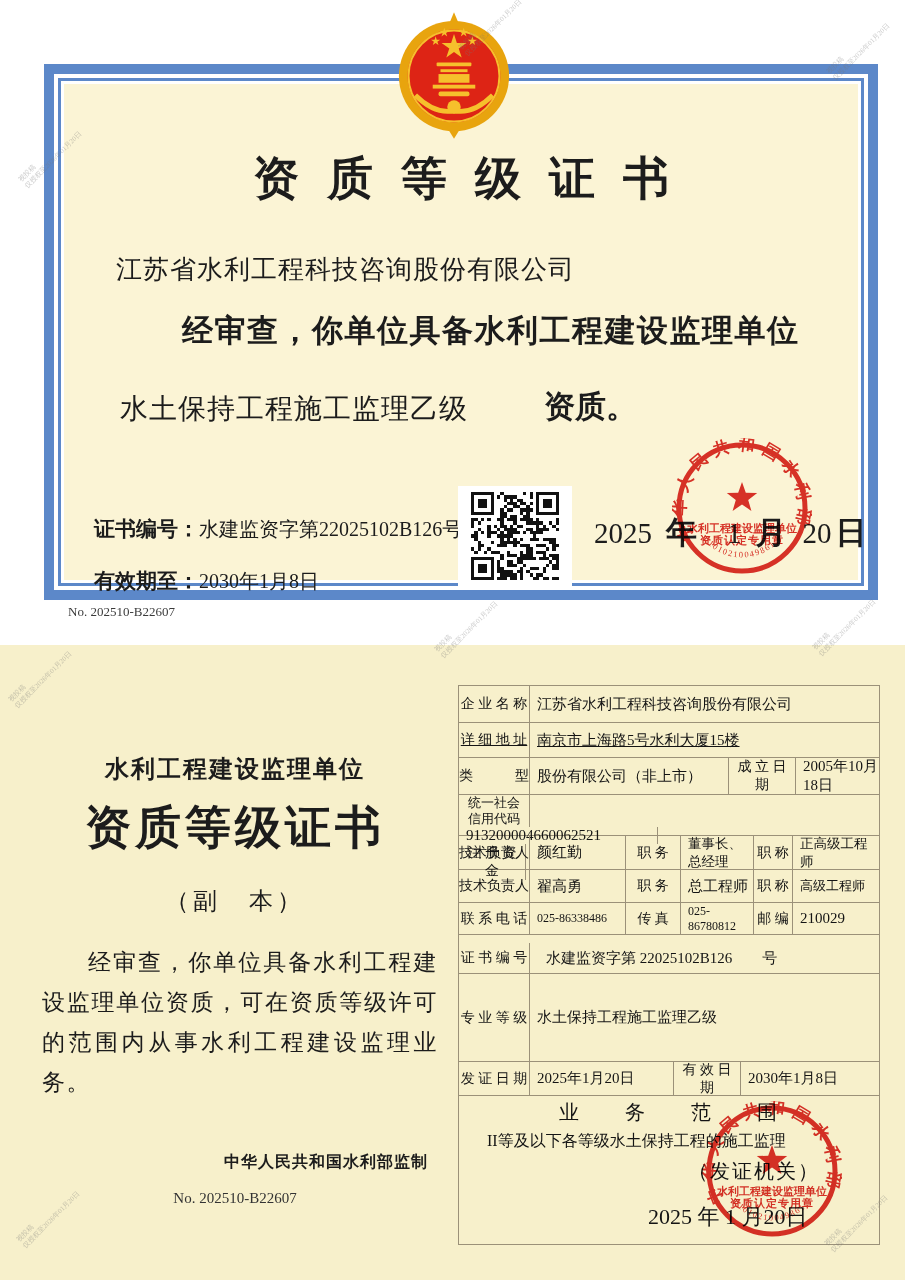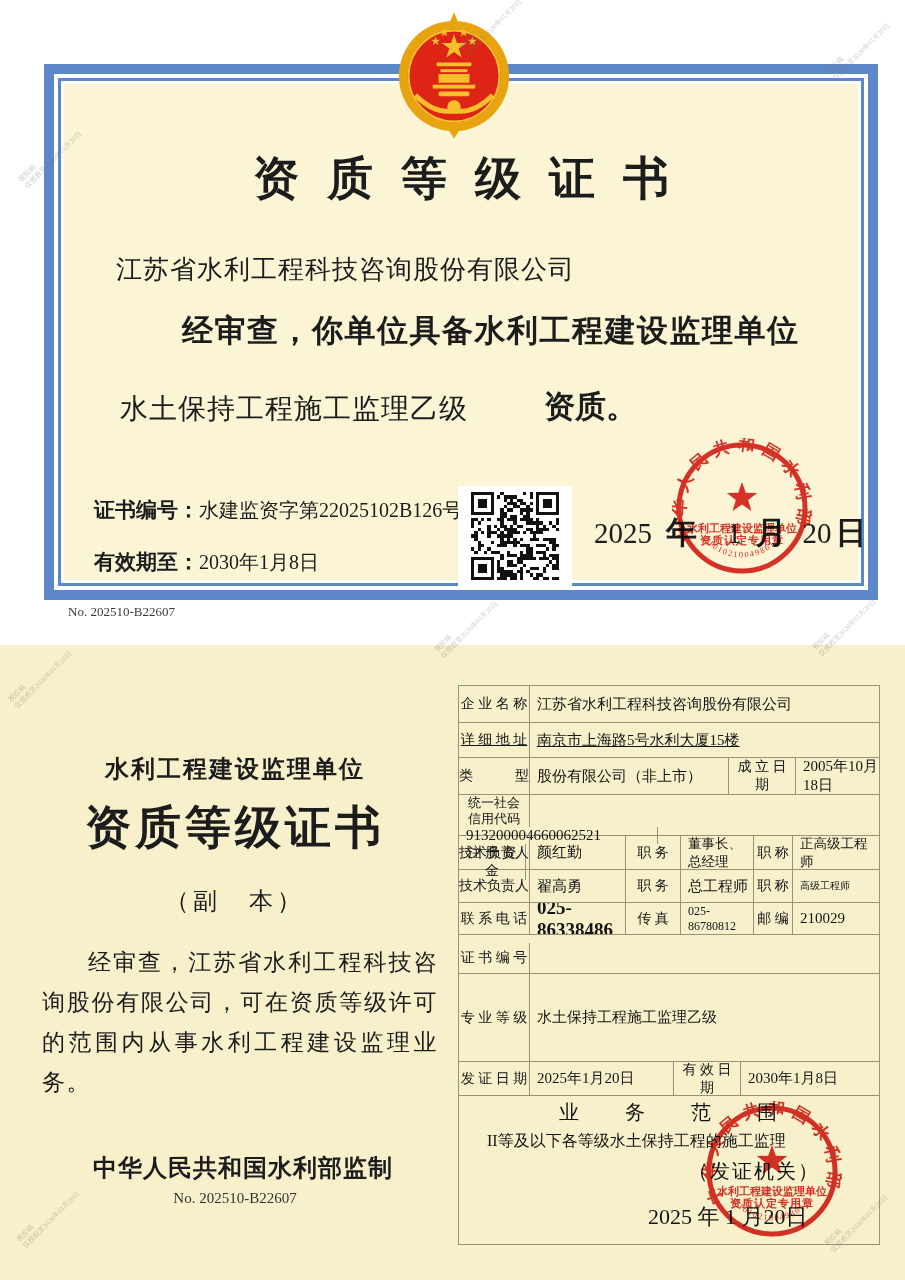--- a/index.html
+++ b/index.html
@@ -16,38 +16,38 @@
   .frame-l2{background:#ffffff;padding:4px;width:100%;height:100%;box-sizing:border-box;}
   .frame-l3{background:#5c88c9;padding:3px;width:100%;height:100%;box-sizing:border-box;}
   .frame-l4{background:#ffffff;padding:3px;width:100%;height:100%;box-sizing:border-box;}
   .frame-in{background:#fbf4d5;width:100%;height:100%;}
   .front-title{left:64px;top:148px;width:794px;text-align:center;font-size:46px;font-weight:bold;
                letter-spacing:28px;padding-left:28px;box-sizing:border-box;z-index:4;}
   .front-company{left:116px;top:252px;font-size:26px;letter-spacing:1px;z-index:4;}
   .front-statement{left:182px;top:310px;font-size:31px;font-weight:bold;letter-spacing:1.5px;z-index:4;}
   .front-grade{left:120px;top:390px;font-size:28px;letter-spacing:1px;z-index:4;}
   .front-grade-suffix{left:544px;top:386px;font-size:31px;font-weight:bold;z-index:4;}
-  .front-line{z-index:4;font-size:20px;}
+  .front-line{z-index:4;font-size:20px;margin-top:19px;}
   .front-line b{font-size:21px;}
   .qr-box{left:458px;top:486px;width:114px;height:100px;background:#ffffff;z-index:5;
           display:flex;align-items:center;justify-content:center;}
   .qr-box svg{width:88px;height:88px;shape-rendering:crispEdges;fill:#111;}
   .front-date{left:594px;top:512px;z-index:3;white-space:nowrap;}
   .d-num{font-size:29px;}
   .d-unit{font-size:31px;font-weight:bold;}
   .front-serial{left:68px;top:604px;font-size:13px;color:#3a3a3a;z-index:2;}
   .seal{z-index:6;mix-blend-mode:multiply;opacity:0.93;}
   
   .back-page{position:absolute;left:0;top:645px;width:905px;height:635px;background:#f7f0cb;z-index:0;}
   .bk-subtitle{left:30px;top:108px;width:410px;text-align:center;font-size:24px;font-weight:bold;letter-spacing:2px;}
   .bk-title{left:30px;top:152px;width:410px;text-align:center;font-size:46px;font-weight:bold;letter-spacing:4px;}
   .bk-copy{left:30px;top:240px;width:410px;text-align:center;font-size:24px;letter-spacing:4px;}
   .bk-par{left:42px;top:298px;width:396px;font-size:23px;line-height:40px;letter-spacing:1.5px;
           text-indent:2em;text-align:justify;}
-  .bk-issuer{left:38px;top:507px;width:410px;text-align:center;font-size:24px;font-weight:bold;letter-spacing:1px;}
+  .bk-issuer{left:18px;top:507px;width:410px;text-align:right;font-size:16px;font-weight:bold;letter-spacing:1px;}
   .bk-serial{left:30px;top:545px;width:410px;text-align:center;font-size:15px;color:#333;}
   
   .tbl{position:absolute;left:458px;top:40px;width:422px;border:1px solid #9b9179;box-sizing:border-box;
        font-size:15px;color:#141414;}
   .trow{display:flex;border-bottom:1px solid #9b9179;box-sizing:border-box;}
   .trow.last{border-bottom:none;}
   .tc{box-sizing:border-box;border-right:1px solid #9b9179;display:flex;align-items:center;overflow:hidden;}
   .tc.end{border-right:none;}
   .lab{justify-content:center;text-align:center;font-size:14px;flex:none;}
   .val{padding-left:7px;flex:none;}
@@ -524,21 +524,21 @@
   </div>
 
   <div class="abs front-serial">No. 202510-B22607</div>
 </div>
 
 <div class="back-page">
 
   <div class="abs bk-subtitle">水利工程建设监理单位</div>
   <div class="abs bk-title">资质等级证书</div>
   <div class="abs bk-copy">（副　本）</div>
-  <div class="abs bk-par">经审查，江苏省水利工程科技咨询股份有限公司，可在资质等级许可的范围内从事水利工程建设监理业务。</div>
+  <div class="abs bk-par">经审查，你单位具备水利工程建设监理单位资质，可在资质等级许可的范围内从事水利工程建设监理业务。</div>
   <div class="abs bk-issuer">中华人民共和国水利部监制</div>
   <div class="abs bk-serial">No. 202510-B22607</div>
 
   <div class="tbl">
 
     <div class="trow" style="height:37px;">
       <div class="tc lab" style="width:71px;">企 业 名 称</div>
       <div class="tc val fill end">江苏省水利工程科技咨询股份有限公司</div>
     </div>
 
@@ -571,34 +571,35 @@
       <div class="tc lab" style="width:39px;">职  称</div>
       <div class="tc val fill end" style="font-size:13.5px;">正高级工程师</div>
     </div>
 
     <div class="trow" style="height:33px;">
       <div class="tc lab" style="width:71px;">技术负责人</div>
       <div class="tc val" style="width:96px;">翟高勇</div>
       <div class="tc lab" style="width:55px;">职  务</div>
       <div class="tc val" style="width:73px;">总工程师</div>
       <div class="tc lab" style="width:39px;">职  称</div>
-      <div class="tc val fill end" style="font-size:10px;">高级工程师</div>
+      <div class="tc val fill end" style="font-size:13px;">高级工程师</div>
     </div>
 
     <div class="trow" style="height:32px;">
       <div class="tc lab" style="width:71px;">联 系 电 话</div>
-      <div class="tc val" style="width:96px;font-size:19px;font-weight:bold;">025-86338486</div>
+      <div class="tc val" style="width:96px;font-size:12px;">025-86338486</div>
       <div class="tc lab" style="width:55px;">传  真</div>
       <div class="tc val" style="width:73px;font-size:12px;">025-86780812</div>
       <div class="tc lab" style="width:39px;">邮  编</div>
       <div class="tc val fill end">210029</div>
     </div>
 
     <div class="trow" style="height:31px;margin-top:8px;">
       <div class="tc lab" style="width:71px;">证 书 编 号</div>
+      <div class="tc val fill end" style="padding-left:16px;">水建监资字第 22025102B126　　号</div>
     </div>
 
     <div class="trow" style="height:88px;">
       <div class="tc lab" style="width:71px;">专 业 等 级</div>
       <div class="tc val fill end">水土保持工程施工监理乙级</div>
     </div>
 
     <div class="trow" style="height:34px;">
       <div class="tc lab" style="width:71px;">发 证 日 期</div>
       <div class="tc val" style="width:144px;">2025年1月20日</div>

